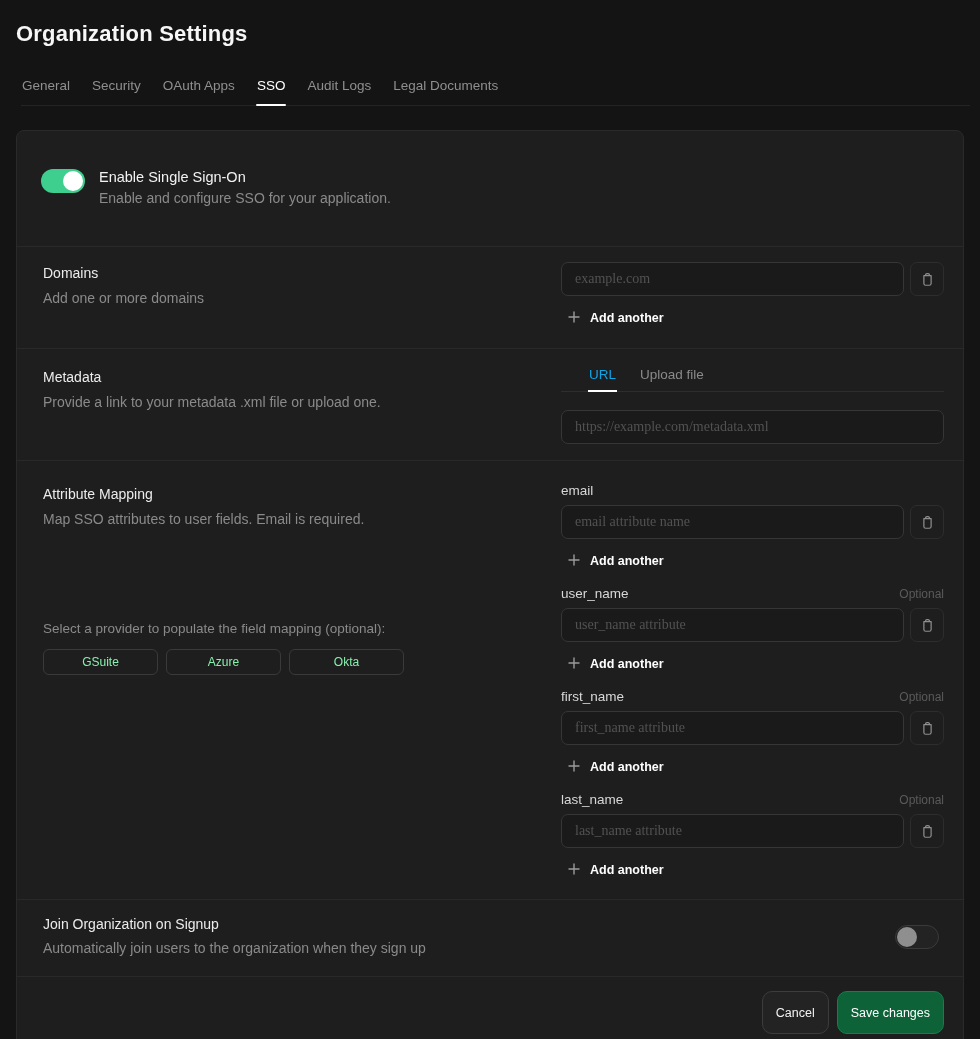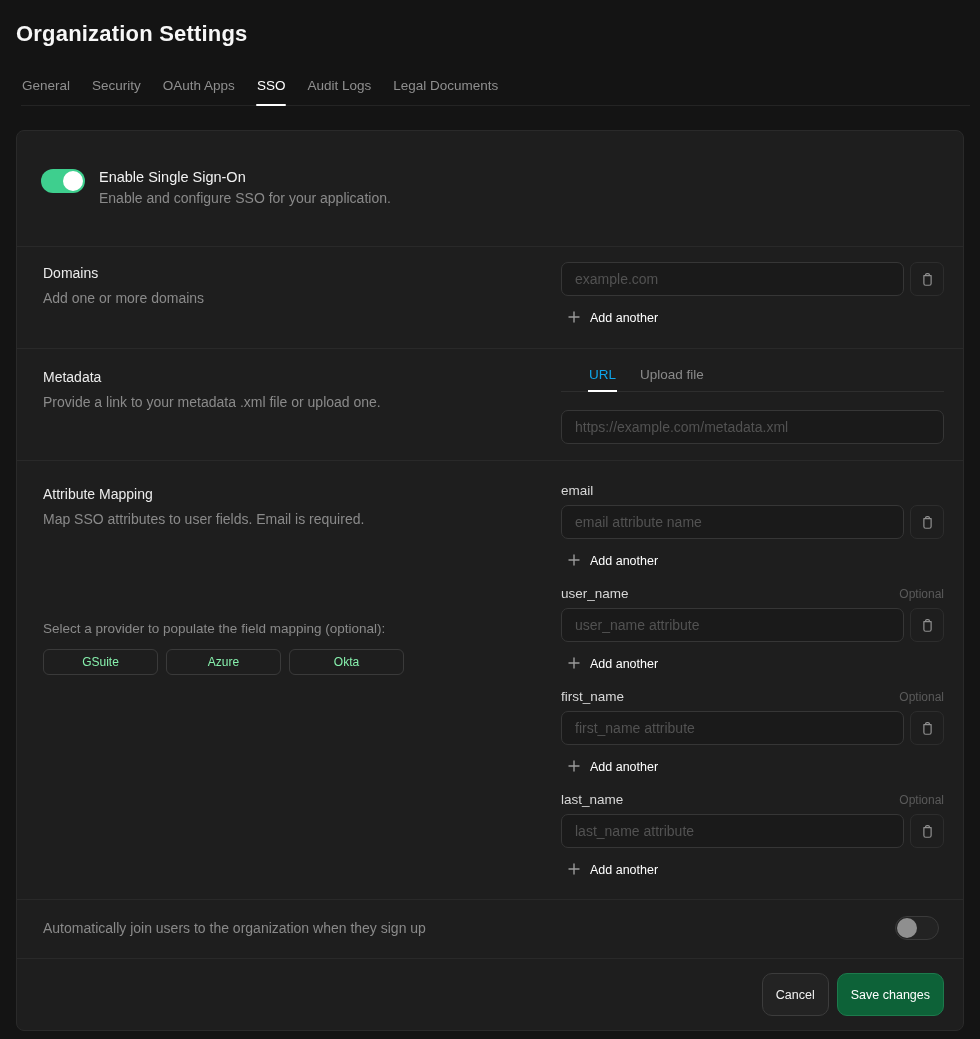--- a/index.html
+++ b/index.html
@@ -40,25 +40,25 @@
   .enable-title { font-size:14.5px; color:#f2f2f2; margin-bottom:5px; }
   .enable-desc { font-size:14px; color:#8a8a8a; }
 
   .sec-domains { padding:15px 19px 21px 26px; }
   .sec-metadata { padding:18px 19px 16px 26px; }
   .sec-attrs { padding:22px 19px 20px 26px; }
   .sec-join { padding:16px 24px 18px 26px; display:flex; align-items:center; }
 
   
   .input-row { display:flex; gap:6px; }
-  .text-input { flex:1; height:34px; min-width:0; background:#1a1a1a; border:1px solid #363636; border-radius:7px; padding:0 13px; font-family:Liberation Sans, sans-serif; font-size:14px; color:#dddddd; outline:none; }
+  .text-input { flex:1; height:34px; min-width:0; background:#1a1a1a; border:1px solid #363636; border-radius:7px; padding:0 13px; font-family:Liberation Serif, serif; font-size:14px; color:#dddddd; outline:none; }
   .text-input::placeholder { color:#525252; }
   .icon-btn { width:34px; height:34px; flex:none; border-radius:7px; border:1px solid #2d2d2d; background:transparent; display:flex; align-items:center; justify-content:center; cursor:pointer; padding:0; }
   .add-row { display:flex; align-items:center; gap:10px; margin-top:13px; padding-left:7px; cursor:pointer; width:max-content; }
-  .add-label { font-size:12.5px; font-weight:400; color:#ffffff; }
+  .add-label { font-size:12.5px; font-weight:700; color:#ffffff; }
 
   
   .mtab-bar { display:flex; gap:22px; border-bottom:1px solid #2e2e2e; }
   .mtab { font-size:13.5px; color:#8a8a8a; padding:0 1px 9px; position:relative; cursor:pointer; }
   .mtab.active { color:#0ea5e9;margin-left:27px; }
   .mtab.active::after { content:""; position:absolute; left:0; right:0; bottom:-1px; height:2px; background:#ffffff; }
   .metadata-input { margin-top:18px; width:100%; }
 
   
   .field-group + .field-group { margin-top:16px; }
@@ -241,20 +241,21 @@
     <path d="M6 1v10M1 6h10"></path>
   </svg></span>
       <span class="add-label">Add another</span>
     </div>
   </div>
 </div>
   </div>
 
   <div class="section sec-join">
     <div>
+      <div class="sec-title" style="margin-bottom:6px">Join Organization on Signup</div>
       <div class="sec-desc">Automatically join users to the organization when they sign up</div>
     </div>
     <div class="join-toggle-wrap">
       <div class="switch off">
           <div class="knob"></div>
         </div>
     </div>
   </div>
 
   <div class="footer">

